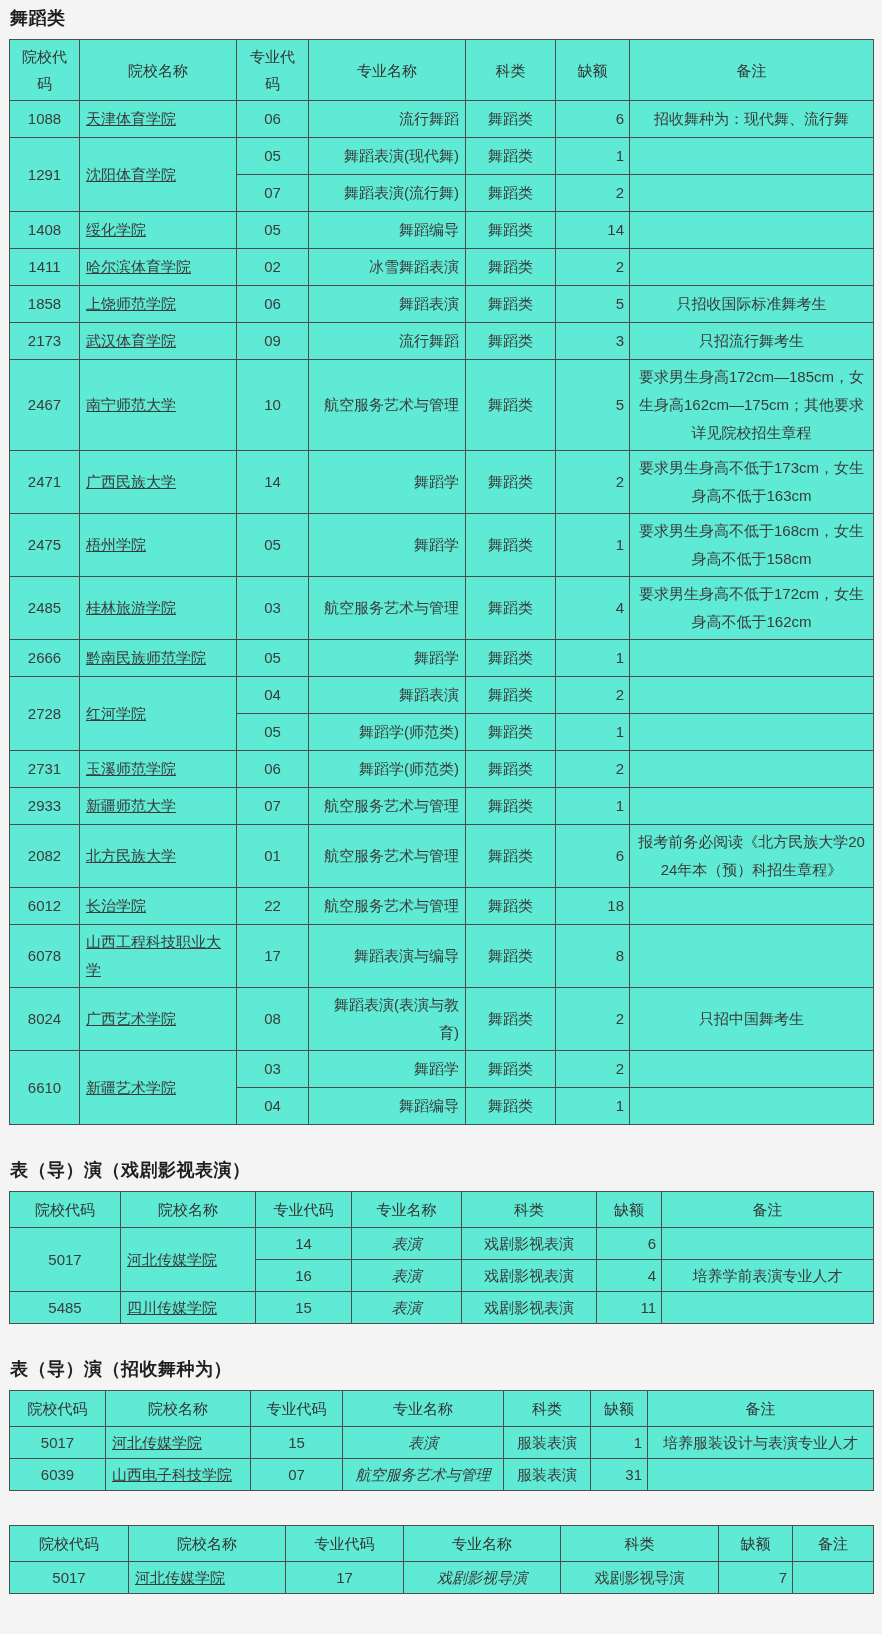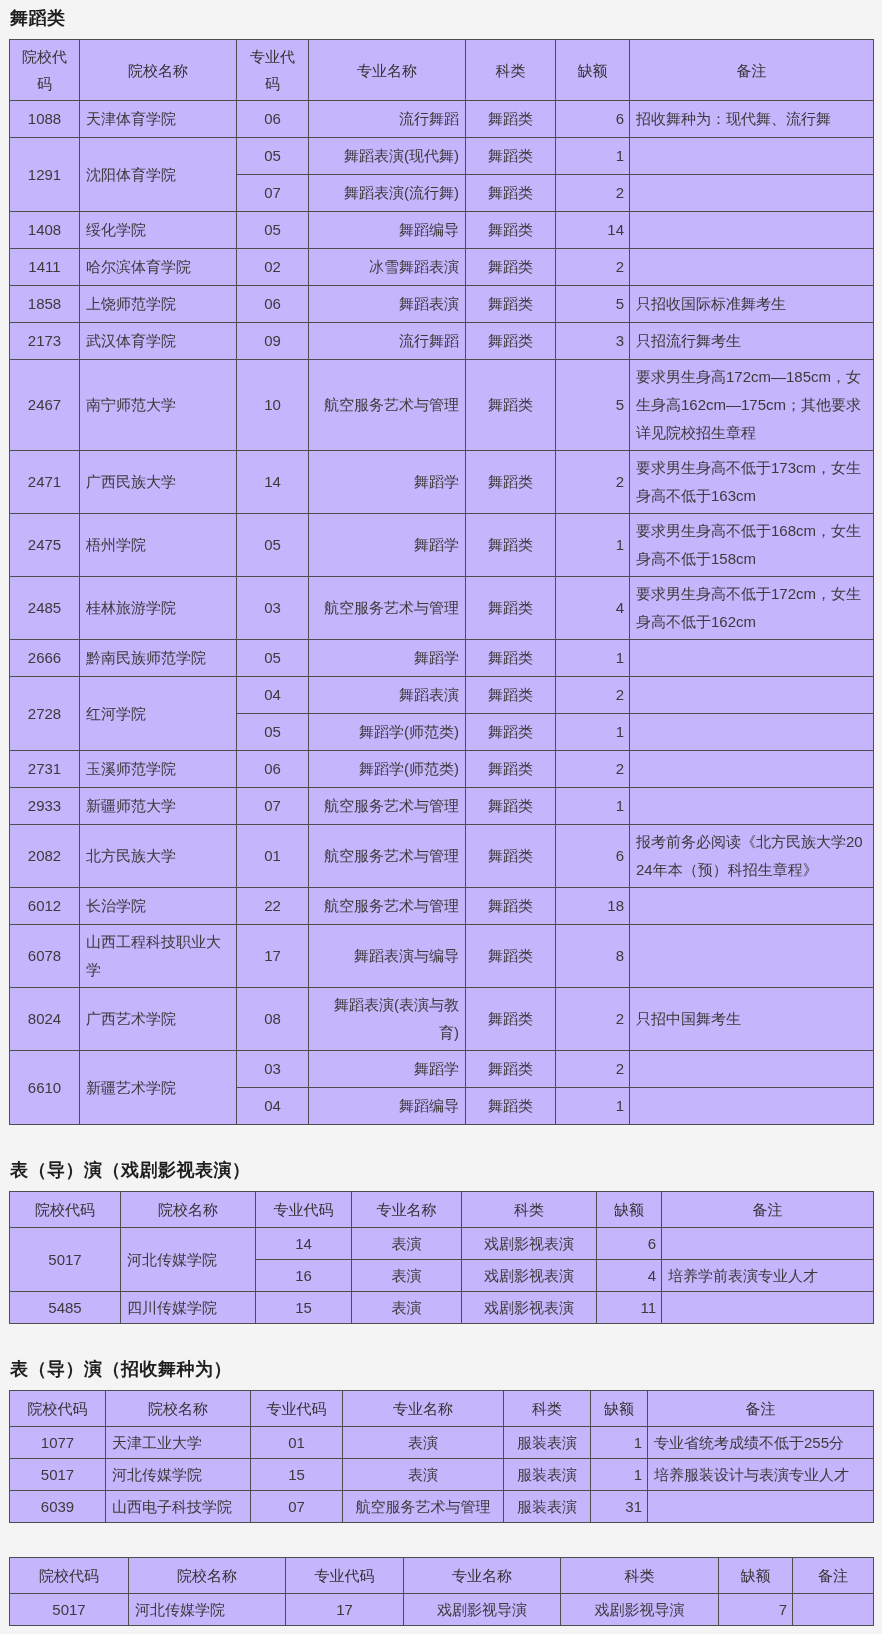--- a/index.html
+++ b/index.html
@@ -21,46 +21,46 @@
     line-height: 22px;
     font-weight: bold;
     color: #1f1f1f;
     margin: 0 0 10px 1px;
     letter-spacing: 0.5px;
   }
   table.tbl {
     border-collapse: collapse;
     table-layout: fixed;
     width: 864px;
-    background: #c4b5fd;
+    background: #5eead4;
   }
   .tbl th, .tbl td {
     border: 1px solid #4d4d4d;
     font-size: 15px;
     font-weight: normal;
     padding: 3px 6px;
     overflow: hidden;
     word-break: break-all;
     vertical-align: middle;
     box-sizing: content-box;
   }
   .tbl th { text-align: center; color: #333; }
   
   .s0 thead th { height: 52px; line-height: 27px; }
   .s0 tbody td { height: 30px; line-height: 28px; }
   
   .s1 thead th, .s2 thead th, .s3 thead th { height: 29px; line-height: 26px; }
   .s1 tbody td, .s2 tbody td, .s3 tbody td { height: 25px; line-height: 24px; }
 
   td.c-code, td.c-mcode, td.c-cat { text-align: center; }
-  td.c-name { text-align: left; }
+  td.c-name { text-align: left; text-decoration: underline; }
   td.c-vac { text-align: right; padding-right: 5px; }
-  td.c-remark { text-align: left; }
+  td.c-remark { text-align: center; }
   .s0 td.c-mname { text-align: right; }
-  .s1 td.c-mname, .s2 td.c-mname, .s3 td.c-mname { text-align: center; }
+  .s1 td.c-mname, .s2 td.c-mname, .s3 td.c-mname { text-align: center; font-style: italic; }
 </style>
 </head>
 <body>
 
 <div class="wrap">
     <section class="sec">
       <h2 class="sec-title">舞蹈类</h2>
       <table class="tbl s0">
         <colgroup>
           <col style="width: 70px;">
@@ -348,29 +348,20 @@
             <th>院校名称</th>
             <th>专业代码</th>
             <th>专业名称</th>
             <th>科类</th>
             <th>缺额</th>
             <th>备注</th>
           </tr>
         </thead>
         <tbody>
           <tr>
-            <td class="c-code">1077</td>
-            <td class="c-name">天津工业大学</td>
-            <td class="c-mcode">01</td>
-            <td class="c-mname">表演</td>
-            <td class="c-cat">服装表演</td>
-            <td class="c-vac">1</td>
-            <td class="c-remark">专业省统考成绩不低于255分</td>
-          </tr>
-          <tr>
             <td class="c-code">5017</td>
             <td class="c-name">河北传媒学院</td>
             <td class="c-mcode">15</td>
             <td class="c-mname">表演</td>
             <td class="c-cat">服装表演</td>
             <td class="c-vac">1</td>
             <td class="c-remark">培养服装设计与表演专业人才</td>
           </tr>
           <tr>
             <td class="c-code">6039</td>

